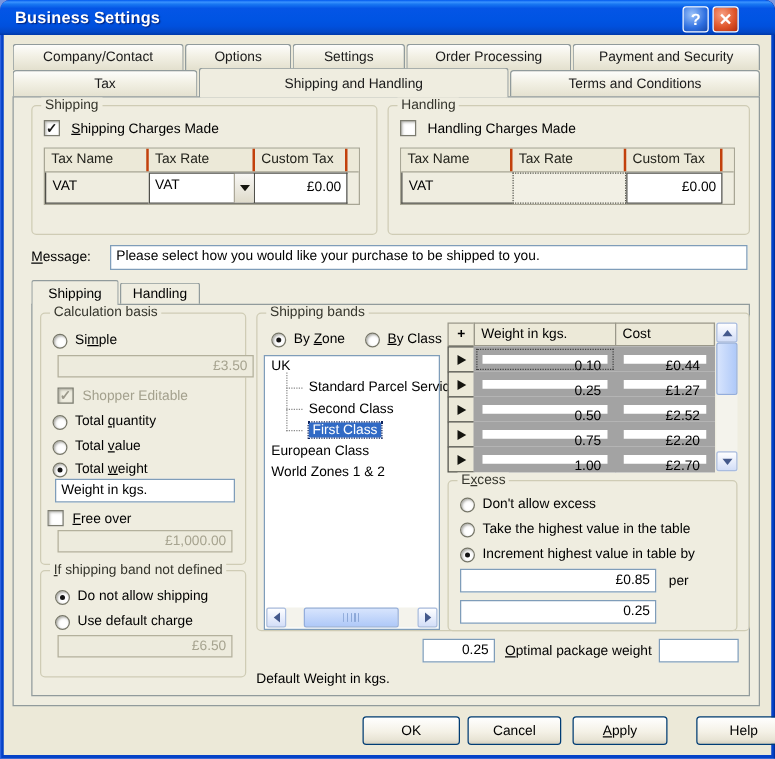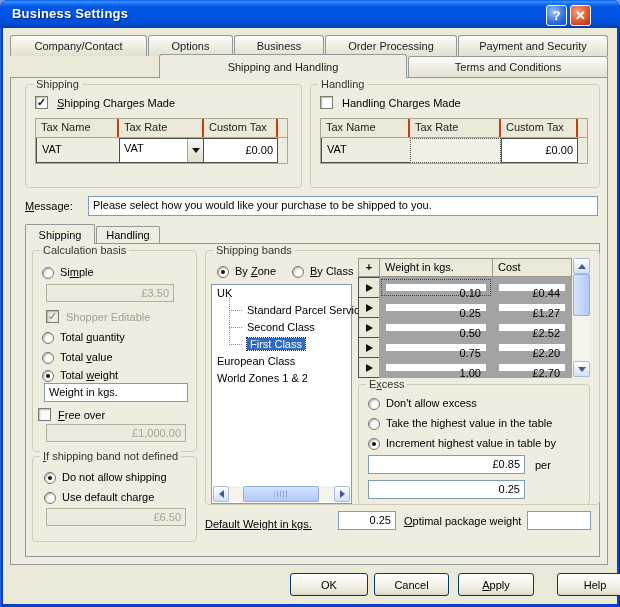--- a/index.html
+++ b/index.html
@@ -112,24 +112,25 @@
         <span>?</span>
       </div>
     <div class="abs tb-btn tb-close">
         <span>✕</span>
       </div>
   </div>
   <div class="abs face"></div>
 
   <div class="abs tab row1" style="left:10px;width:137px;">Company/Contact</div>
   <div class="abs tab row1" style="left:148px;width:85px;">Options</div>
-  <div class="abs tab row1" style="left:234px;width:90px;">Business</div>
+  <div class="abs tab row1" style="left:234px;width:90px;">Settings</div>
   <div class="abs tab row1" style="left:325px;width:132px;">Order Processing</div>
   <div class="abs tab row1" style="left:458px;width:150px;">Payment and Security</div>
 
+  <div class="abs tab row2" style="left:10px;width:148px;">Tax</div>
   <div class="abs tab row2 active" style="left:159px;width:248px;">Shipping and Handling</div>
   <div class="abs tab row2" style="left:408px;width:200px;">Terms and Conditions</div>
 
   <div class="abs page"></div>
 
   <div class="abs groupbox" style="left:25px;top:84px;width:277px;height:104px;"></div>
   <div class="abs gcap" style="left:33px;top:78px;">Shipping</div>
   <div class="abs checkbox" style="left:35px;top:96px;">
       <span>✓</span>
     </div>
@@ -175,21 +176,21 @@
   <div class="abs edit navy" style="left:88px;top:196px;width:510px;height:20px;">Please select how you would like your purchase to be shipped to you.</div>
 
   <div class="abs subtab" style="left:96px;top:226px;width:64px;height:18px;line-height:17px;z-index:2;">Handling</div>
   <div class="abs subtab" style="left:25px;top:224px;width:70px;height:20px;line-height:20px;z-index:3;">Shipping</div>
   <div class="abs subpage"></div>
 
   <div class="abs groupbox" style="left:32px;top:250px;width:165px;height:202px;"></div>
   <div class="abs gcap" style="left:40px;top:244px;">Calculation basis</div>
   <div class="abs radio" style="left:42px;top:267px;"></div>
   <div class="abs lbl" style="left:60px;top:266px;"><span>Si</span><u>m</u><span>ple</span></div>
-  <div class="abs edit dis ra" style="left:46px;top:284px;width:128px;height:18px;">£3.50</div>
+  <div class="abs edit dis ra" style="left:46px;top:284px;width:157px;height:18px;">£3.50</div>
   <div class="abs checkbox dis" style="left:46px;top:310px;">
       <span>✓</span>
     </div>
   <div class="abs lbl dis" style="left:66px;top:311px;">Shopper Editable</div>
   <div class="abs radio" style="left:42px;top:332px;"></div>
   <div class="abs lbl" style="left:60px;top:331px;"><span>Total </span><u>q</u><span>uantity</span></div>
   <div class="abs radio" style="left:42px;top:352px;"></div>
   <div class="abs lbl" style="left:60px;top:351px;"><span>Total </span><u>v</u><span>alue</span></div>
   <div class="abs radio checked" style="left:42px;top:370px;"></div>
   <div class="abs lbl" style="left:60px;top:369px;"><span>Total </span><u>w</u><span>eight</span></div>
@@ -292,21 +293,21 @@
   <div class="abs radio" style="left:368px;top:398px;"></div>
   <div class="abs lbl" style="left:386px;top:397px;">Don't allow excess</div>
   <div class="abs radio" style="left:368px;top:418px;"></div>
   <div class="abs lbl" style="left:386px;top:417px;">Take the highest value in the table</div>
   <div class="abs radio checked" style="left:368px;top:438px;"></div>
   <div class="abs lbl" style="left:386px;top:437px;">Increment highest value in table by</div>
   <div class="abs edit ra" style="left:368px;top:455px;width:157px;height:19px;">£0.85</div>
   <div class="abs lbl" style="left:535px;top:459px;">per</div>
   <div class="abs edit ra" style="left:368px;top:480px;width:157px;height:19px;">0.25</div>
 
-  <div class="abs lbl" style="left:205px;top:518px;text-decoration:underline;">Default Weight in kgs.</div>
+  <div class="abs lbl" style="left:205px;top:537px;">Default Weight in kgs.</div>
   <div class="abs edit ra" style="left:338px;top:511px;width:58px;height:19px;">0.25</div>
   <div class="abs lbl" style="left:404px;top:515px;"><span></span><u>O</u><span>ptimal package weight</span></div>
   <div class="abs edit" style="left:527px;top:511px;width:64px;height:19px;"></div>
 
   <div class="abs btn" style="left:290px;top:573px;width:78px;">OK</div>
   <div class="abs btn" style="left:374px;top:573px;width:75px;">Cancel</div>
   <div class="abs btn" style="left:458px;top:573px;width:76px;"><span></span><u>A</u><span>pply</span></div>
   <div class="abs btn" style="left:538px;top:573px;width:76px;margin-left:19px;">Help</div>
 </div>
 

